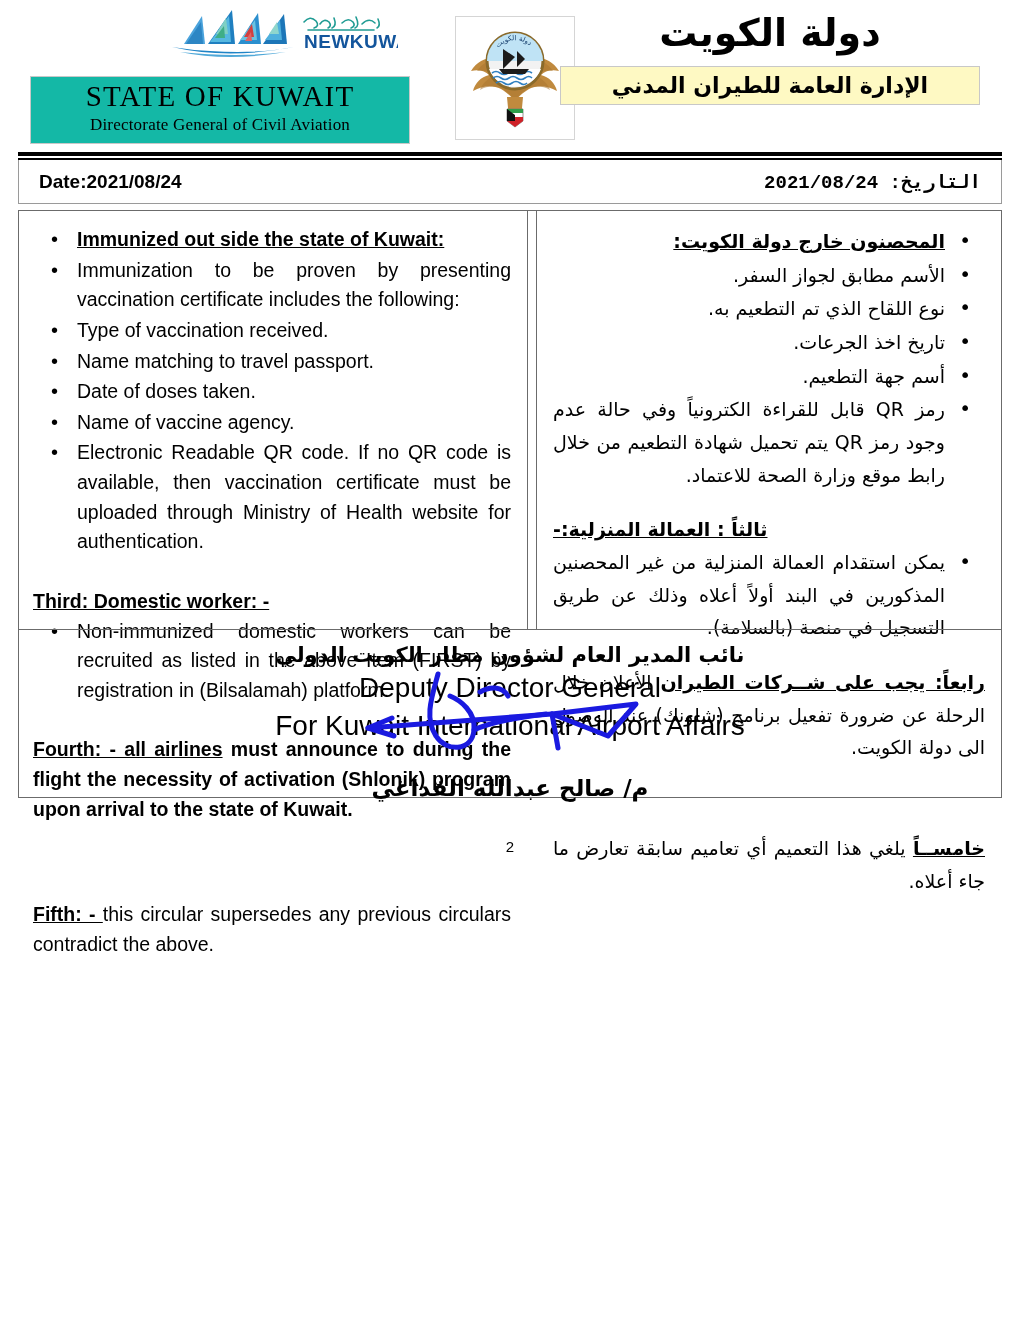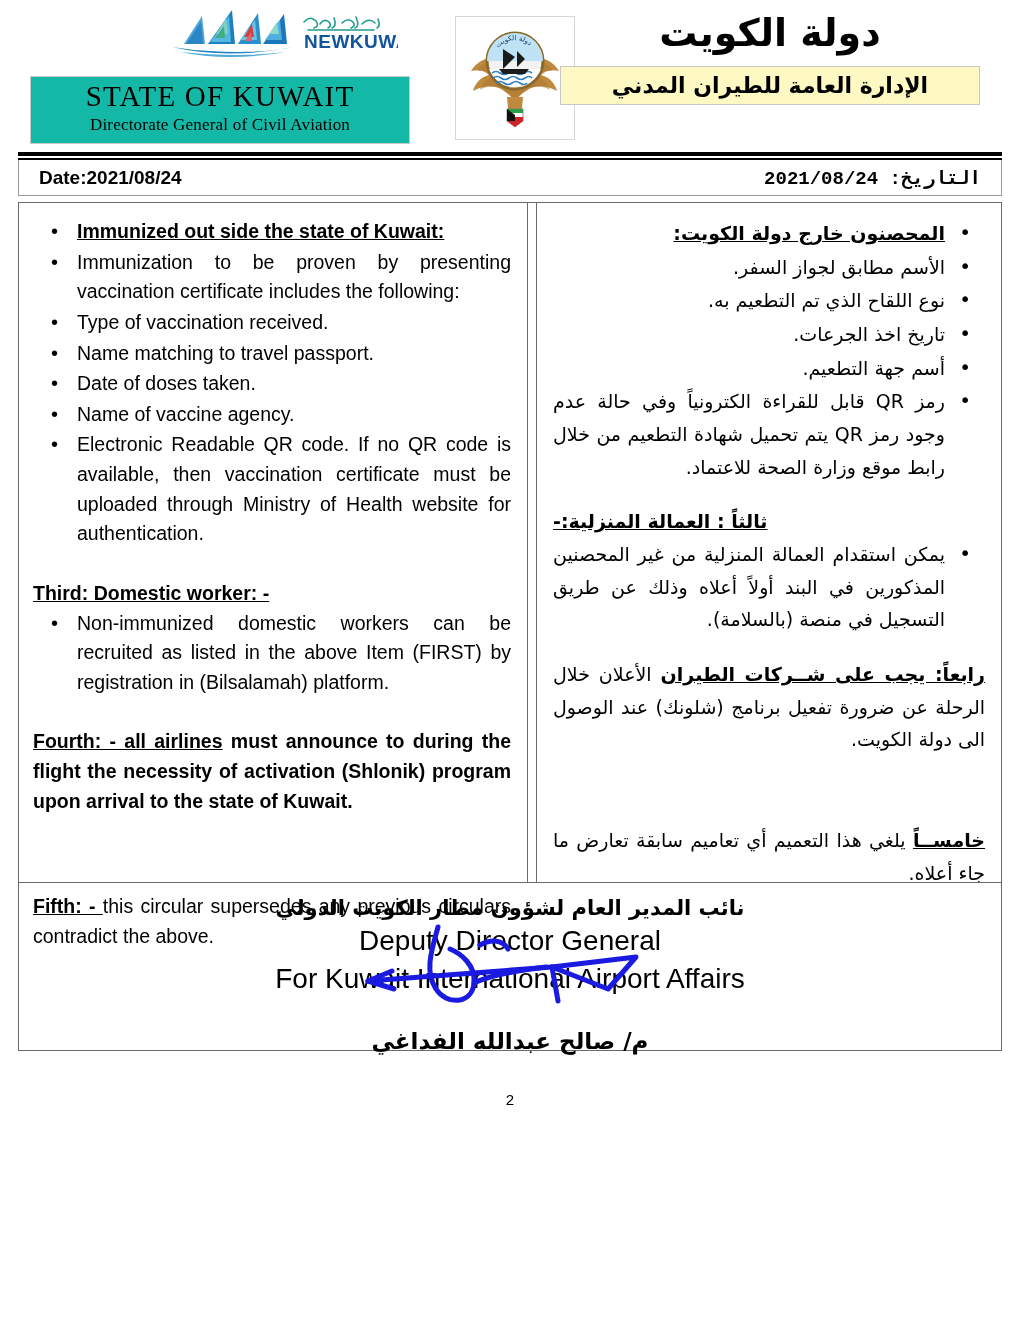--- a/index.html
+++ b/index.html
@@ -81,21 +81,21 @@
   .rule-thick{
     margin:2px 18px 0 18px;
     border-top:4px solid #000;
     border-bottom:2px solid #000;
     height:2px;
   }
   .datebar{
     margin:0 18px;
     border:1px solid #9a9a9a;
     border-top:none;
-    height:36px;
+    height:44px;
     display:flex;align-items:center;justify-content:space-between;
     padding:0 20px;
     box-sizing:border-box;
   }
   .date-en{
     font-size:19px;font-weight:bold;
     font-family:"Liberation Sans",sans-serif;
     white-space:nowrap;
   }
   .date-ar{
@@ -103,21 +103,21 @@
     direction:rtl;
     font-family:Liberation Mono, monospace;
     white-space:nowrap;
   }
 
   
   .table{
     margin:6px 18px 14px 18px;
     border:1px solid #6b6b6b;
     box-sizing:border-box;
-    height:849px;
+    height:588px;
     display:flex;flex-direction:column;
   }
   .tbl-body{
     display:flex;flex:1;min-height:0;
   }
   .col-en{
     width:508px;
     box-sizing:border-box;
     padding:14px 16px 8px 14px;
   }

